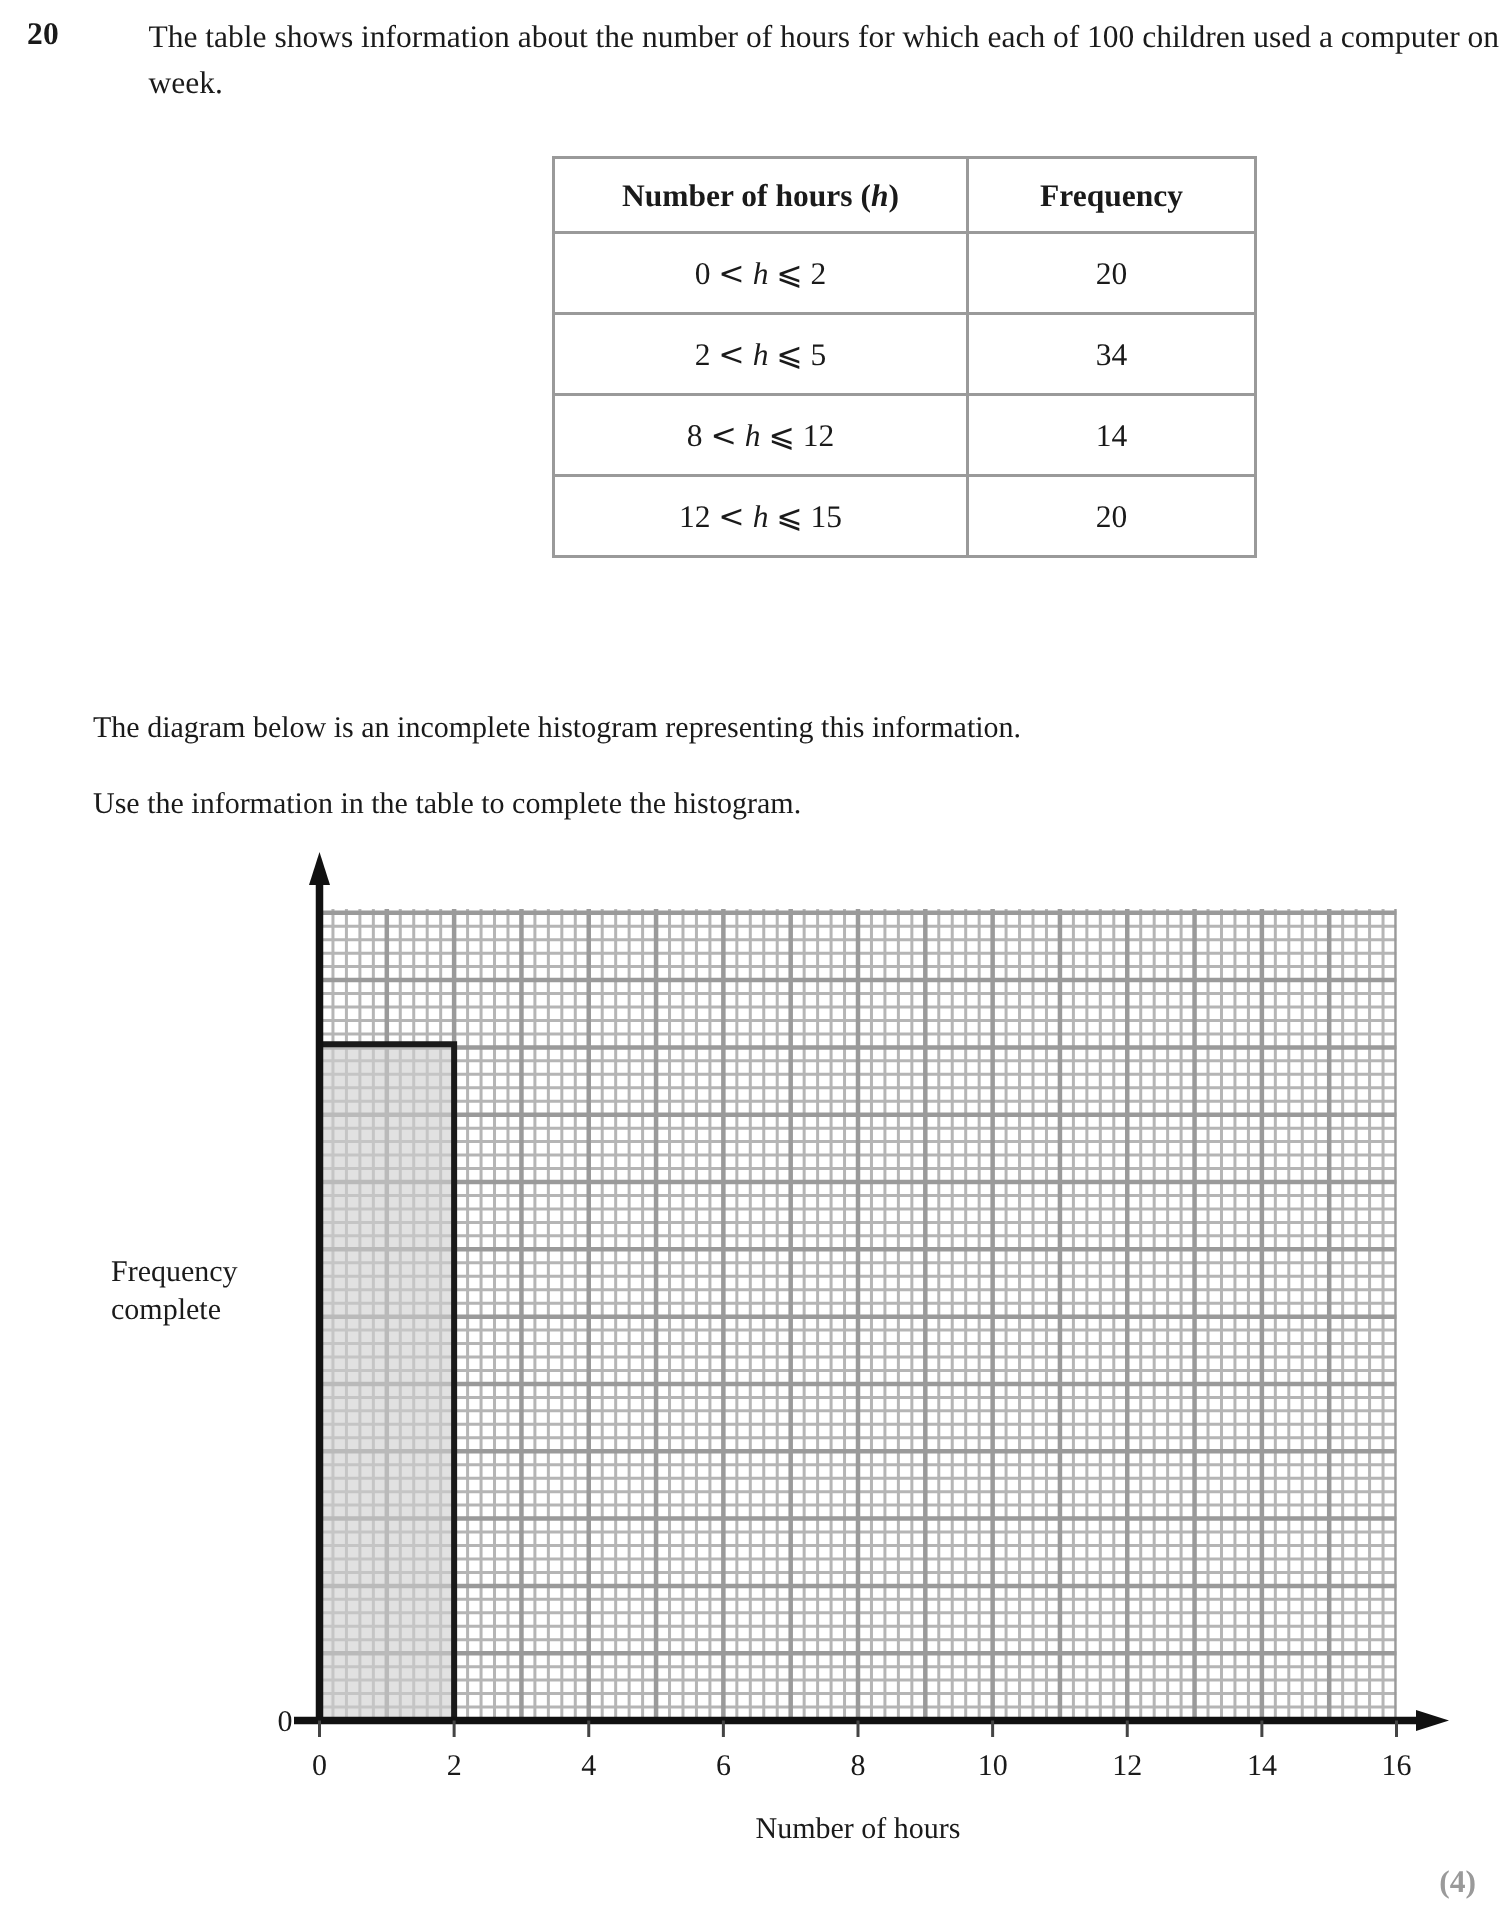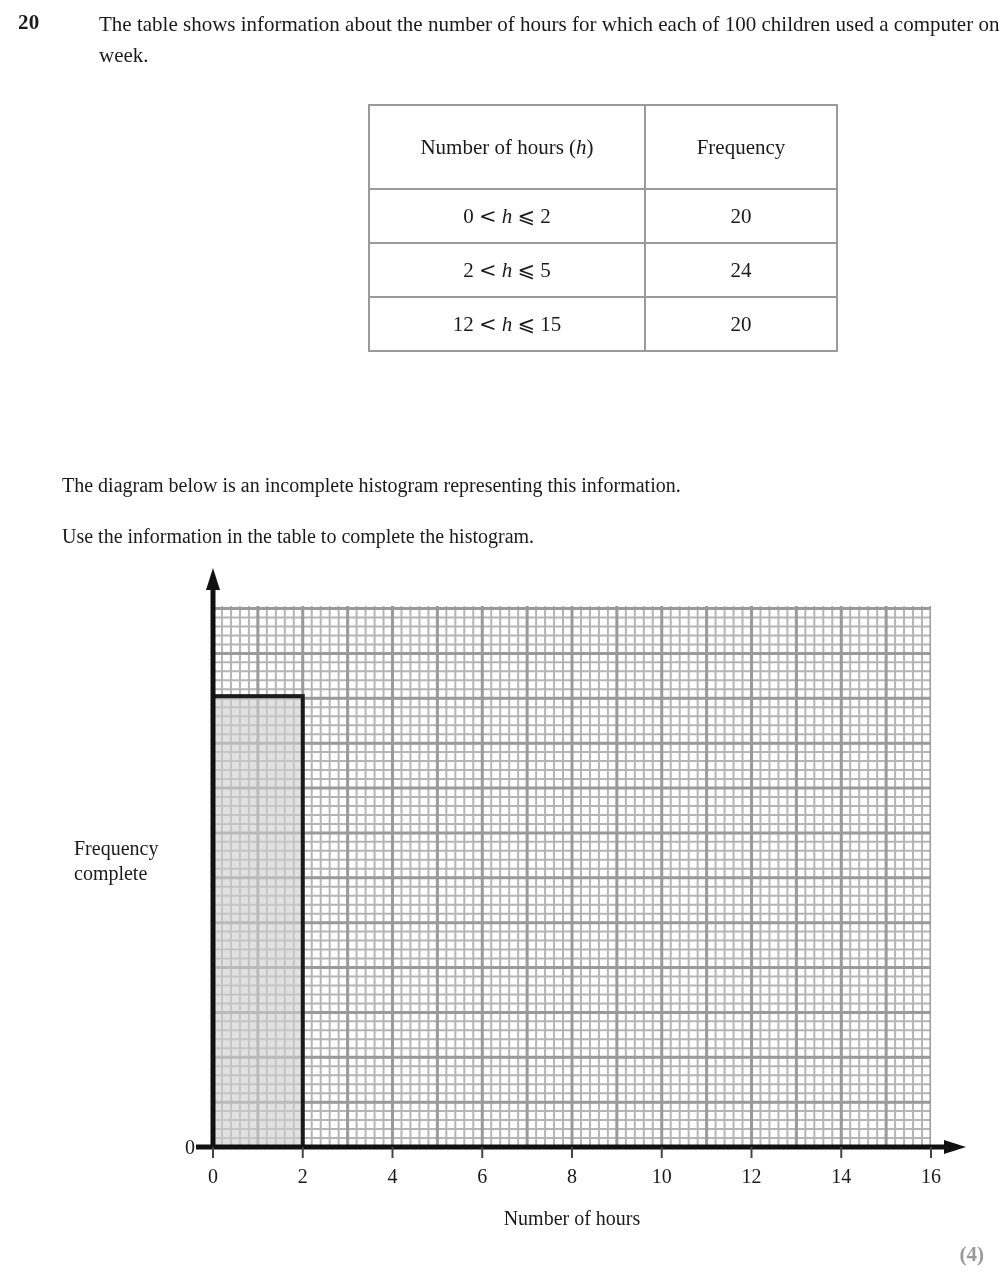--- a/index.html
+++ b/index.html
@@ -49,23 +49,23 @@
     background: #fff;
   }
   #freq-table td, #freq-table th {
     border: 2px solid #9a9a9a;
     font-size: 21px;
     text-align: center;
     vertical-align: middle;
     background: #fff;
   }
   #freq-table th {
-    font-weight: normal;
+    font-weight: bold;
     height: 48px;
-    padding: 17px 12px;
+    padding: 0 12px;
   }
   #freq-table td {
     height: 50px;
   }
   .col-interval { width: 250px; }
   .col-freq { width: 166px; }
   .ital { font-style: italic; }
   .rel { font-family: "DejaVu Serif", serif; }
 
   
@@ -125,21 +125,25 @@
       <th class="col-freq">Frequency</th>
     </tr>
   </thead>
   <tbody id="table-body">
       <tr>
         <td class="col-interval"><span>0</span> <span class="rel">&lt;</span> <span class="ital">h</span> <span class="rel">⩽</span> <span>2</span></td>
         <td class="col-freq">20</td>
       </tr>
       <tr>
         <td class="col-interval"><span>2</span> <span class="rel">&lt;</span> <span class="ital">h</span> <span class="rel">⩽</span> <span>5</span></td>
-        <td class="col-freq">24</td>
+        <td class="col-freq">34</td>
+      </tr>
+      <tr>
+        <td class="col-interval"><span>8</span> <span class="rel">&lt;</span> <span class="ital">h</span> <span class="rel">⩽</span> <span>12</span></td>
+        <td class="col-freq">14</td>
       </tr>
       <tr>
         <td class="col-interval"><span>12</span> <span class="rel">&lt;</span> <span class="ital">h</span> <span class="rel">⩽</span> <span>15</span></td>
         <td class="col-freq">20</td>
       </tr>
     </tbody>
 </table>
 
 <div class="prose" id="prose-1">The diagram below is an incomplete histogram representing this information.</div>
 <div class="prose" id="prose-2">Use the information in the table to complete the histogram.</div>

